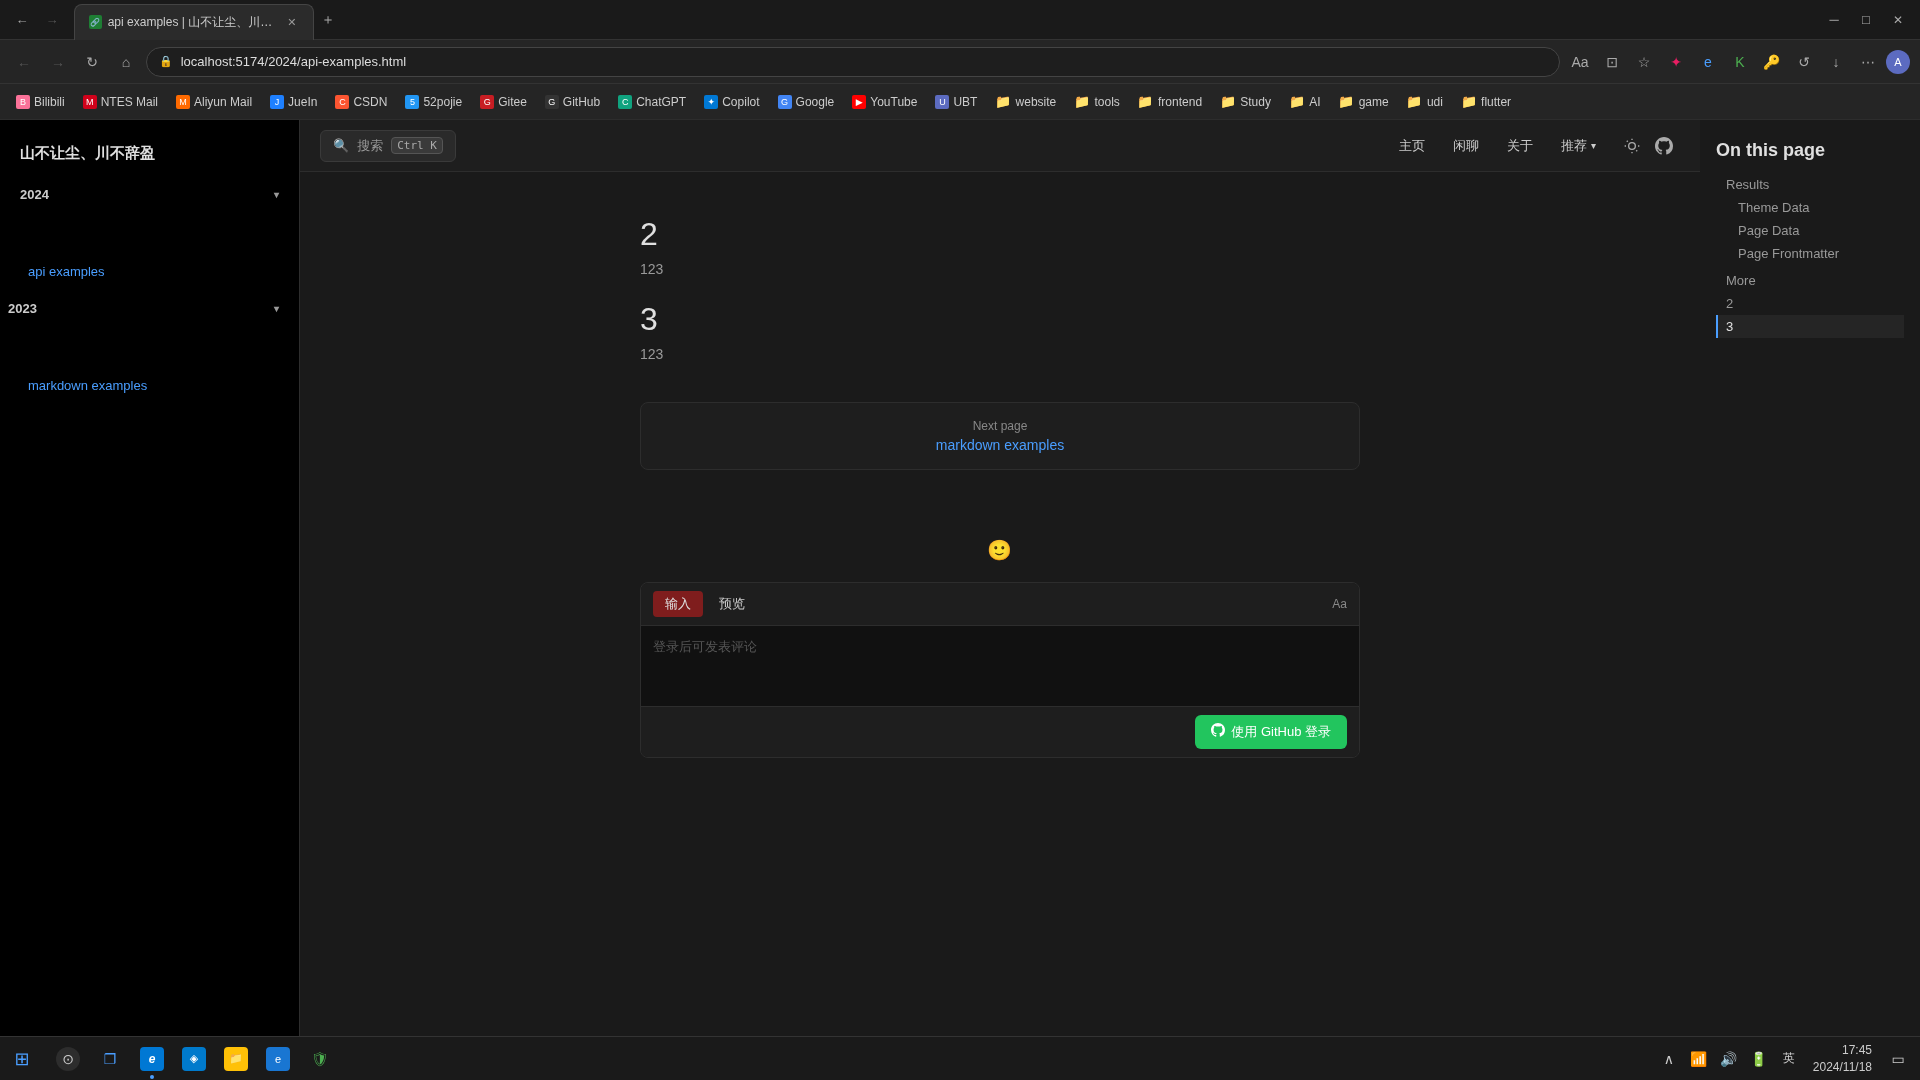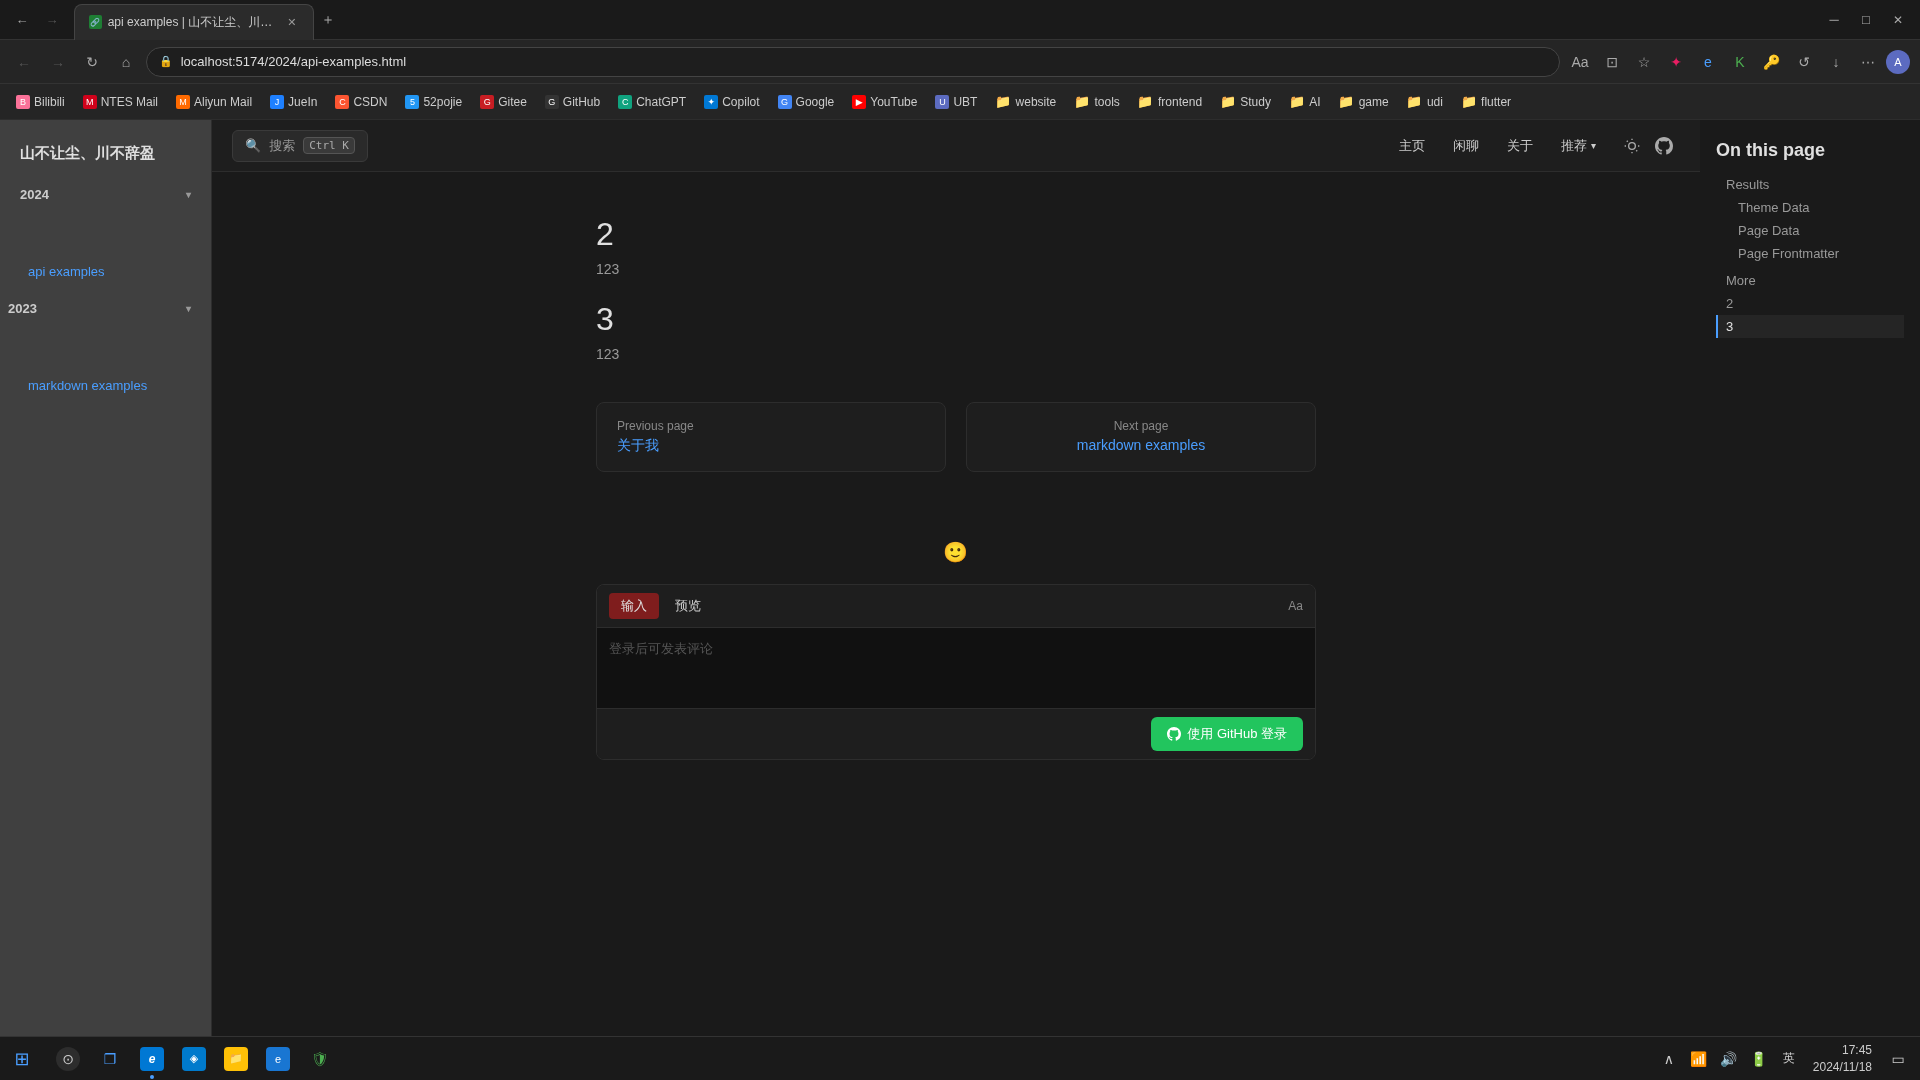--- a/index.html
+++ b/index.html
@@ -37,21 +37,21 @@
     .bk-52 { background: #2196f3; color: white; }
     .bk-gitee { background: #c71d23; color: white; }
     .bk-github { background: #333; color: white; }
     .bk-chatgpt { background: #10a37f; color: white; }
     .bk-copilot { background: #0078d4; color: white; }
     .bk-google { background: #4285f4; color: white; }
     .bk-youtube { background: #ff0000; color: white; }
     .bk-ubt { background: #5c6bc0; color: white; }
 
     
-    .sidebar { width: 212px; background: #404040; padding: 16px 0; overflow-y: auto; border-right: 1px solid #2d2d2d; }
+    .sidebar { width: 300px; background: #000000; padding: 16px 0; overflow-y: auto; border-right: 1px solid #2d2d2d; }
     .site-title { padding: 8px 20px 16px; color: #e0e0e0; font-size: 15px; font-weight: bold; }
     .sidebar-year { display: flex; align-items: center; justify-content: space-between; padding: 8px 20px; cursor: pointer; color: #ccc; font-size: 13px; font-weight: 600; }
     .sidebar-chevron { color: #999; font-size: 10px; }
     .sidebar-link { display: block; padding: 6px 20px 6px 28px; color: #4a9eff; font-size: 13px; text-decoration: none; cursor: pointer; margin-top: 48px; }
     .sidebar-link.active { color: #4a9eff; }
 
     
     .content-area { flex: 1; overflow-y: auto; background: #1a1a1a; }
     .page-content { max-width: 800px; margin: 0 auto; padding: 20px 40px; }
 
@@ -87,21 +87,21 @@
     .emoji-icon { font-size: 20px; margin-top: 8px; display: block; }
     .comments-count { font-size: 16px; font-weight: 600; color: #e0e0e0; margin: 20px 0 12px; }
     .comment-editor { border: 1px solid #2d2d2d; border-radius: 8px; overflow: hidden; }
     .editor-tabs { display: flex; align-items: center; padding: 8px 12px; background: #1e1e1e; border-bottom: 1px solid #2d2d2d; gap: 4px; }
     .editor-tab { padding: 4px 12px; border-radius: 4px; font-size: 13px; cursor: pointer; color: #ccc; }
     .editor-tab.active { background: #7f1d1d; color: #e0e0e0; }
     .editor-tab-right { margin-left: auto; color: #888; font-size: 12px; }
     .editor-body { background: #111; padding: 12px; min-height: 80px; }
     .editor-placeholder { color: #555; font-size: 13px; }
     .editor-footer { background: #1e1e1e; padding: 8px 12px; display: flex; justify-content: flex-end; border-top: 1px solid #2d2d2d; }
-    .github-login-btn { background: #22c55e; color: white; border: none; border-radius: 6px; padding: 8px 16px; font-size: 13px; cursor: pointer; display: flex; align-items: center; gap: 6px; }
+    .github-login-btn { background: #22c55e; color: white; border: none; border-radius: 6px; padding: 8px 16px; font-size: 13px; cursor: pointer; display: flex; align-items: flex-start; gap: 6px; }
 
     
     ::-webkit-scrollbar { width: 6px; }
     ::-webkit-scrollbar-track { background: #1a1a1a; }
     ::-webkit-scrollbar-thumb { background: #3a3a3a; border-radius: 3px; }
 
     
     .win-taskbar { position: fixed; bottom: 0; left: 0; right: 0; height: 44px; background: #1a1a1a; display: flex; align-items: center; border-top: 1px solid #333; z-index: 1000; }
     .win-start { width: 44px; height: 44px; display: flex; align-items: center; justify-content: center; cursor: pointer; }
     .win-taskbar-icons { display: flex; align-items: center; gap: 2px; padding: 0 4px; }
@@ -314,24 +314,20 @@
               <div class="section-number">2</div>
               <div class="section-text">123</div>
             </div>
 
             <div>
               <div class="section-number">3</div>
               <div class="section-text">123</div>
             </div>
 
             <div class="page-nav">
-              <div class="page-nav-item">
-                <div class="page-nav-label">Previous page</div>
-                <div class="page-nav-title">关于我</div>
-              </div>
               <div class="page-nav-item page-nav-next">
                 <div class="page-nav-label">Next page</div>
                 <div class="page-nav-title">markdown examples</div>
               </div>
             </div>
 
             <div class="emoji-area">
               <span class="emoji-icon">🙂</span>
             </div>
 

